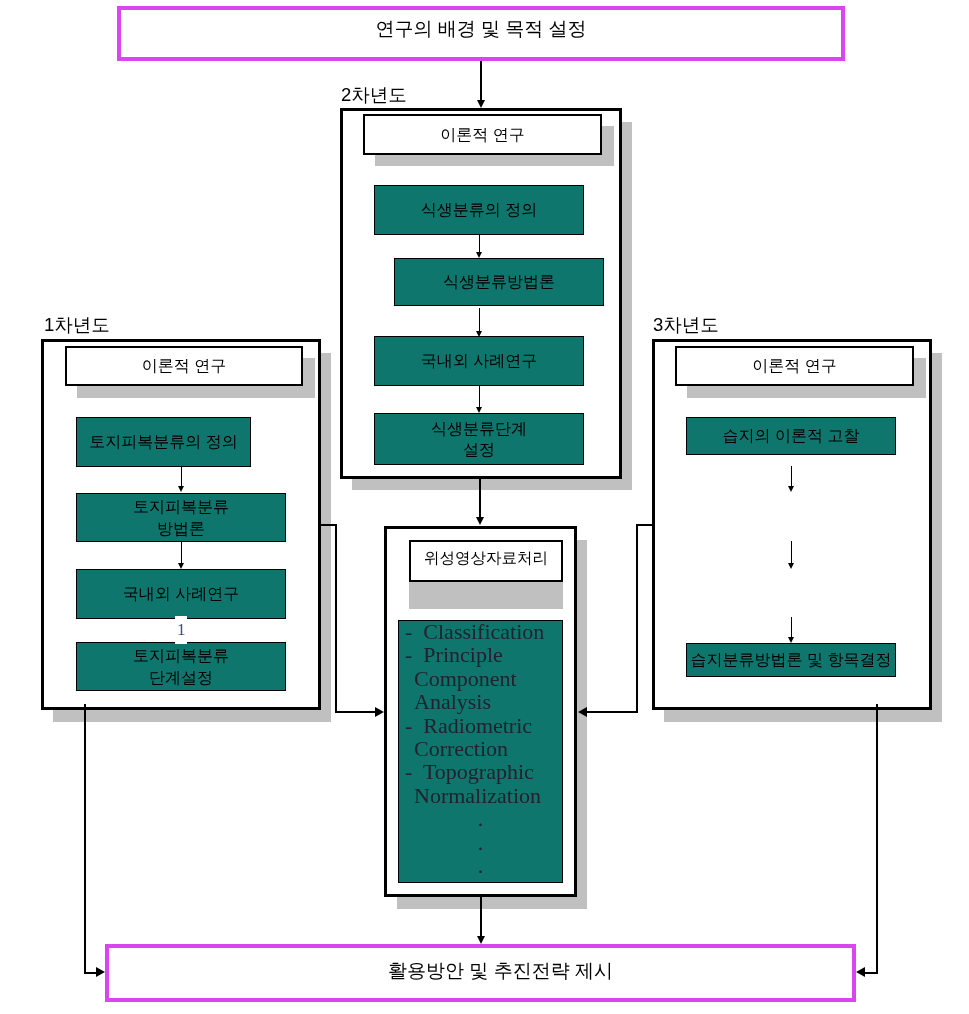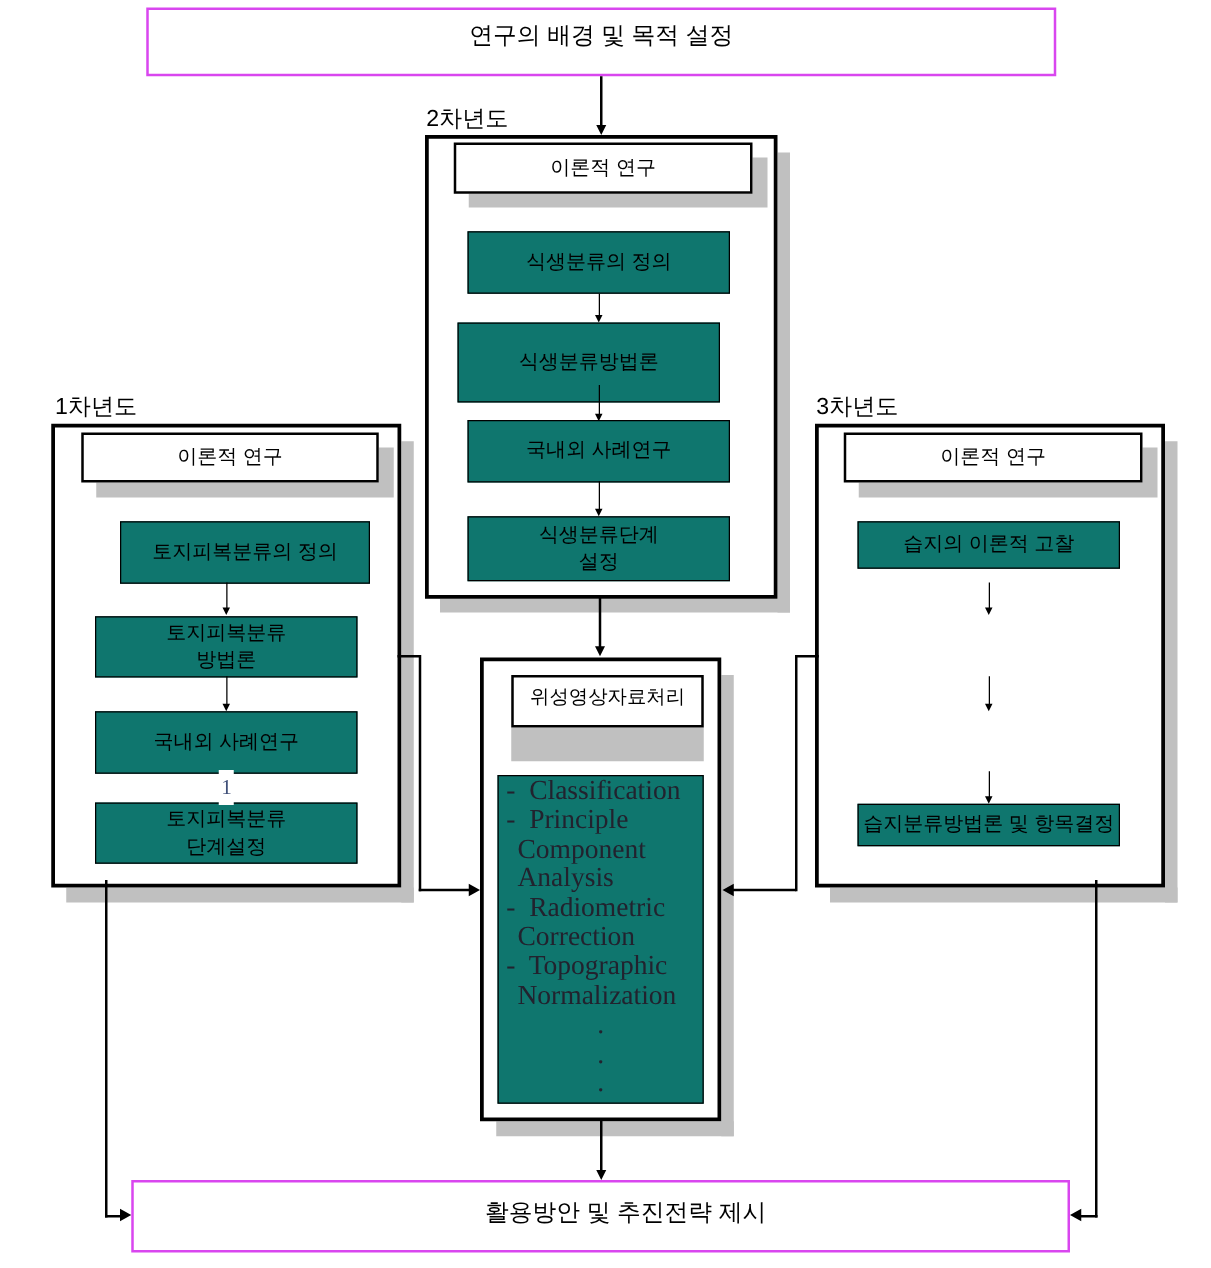--- a/index.html
+++ b/index.html
@@ -16,21 +16,21 @@
     width: 969px;
     height: 1014px;
     background: #ffffff;
     overflow: hidden;
   }
   .abs { position: absolute; }
 
   
   .thick-box {
     position: absolute;
-    border: 2px solid #d946ef;
+    border: 4px solid #d946ef;
     background: #fff;
     box-sizing: border-box;
   }
   .group-box {
     position: absolute;
     border: 3px solid #000;
     background: #fff;
     box-sizing: border-box;
   }
   .thin-box {
@@ -132,21 +132,21 @@
   <div class="med-box" style="left:363px; top:114px; width:239px; height:41px;">
     <div class="ko center-text">이론적 연구</div>
   </div>
 
   <div class="thin-box" style="left:374px; top:185px; width:210px; height:50px;">
     <div class="ko center-text">식생분류의 정의</div>
   </div>
   <div class="vline1" style="left:479px; top:235px; height:18px;"></div>
   <div class="arrow-down-sm" style="left:476px; top:252px;"></div>
 
-  <div class="thin-box" style="left:366px; top:258px; width:210px; height:64px;">
+  <div class="thin-box" style="left:394px; top:258px; width:210px; height:48px;">
     <div class="ko center-text">식생분류방법론</div>
   </div>
   <div class="vline1" style="left:479px; top:308px; height:24px;"></div>
   <div class="arrow-down-sm" style="left:476px; top:331px;"></div>
 
   <div class="thin-box" style="left:374px; top:336px; width:210px; height:50px;">
     <div class="ko center-text">국내외 사례연구</div>
   </div>
   <div class="vline1" style="left:479px; top:385px; height:23px;"></div>
   <div class="arrow-down-sm" style="left:476px; top:407px;"></div>
@@ -162,21 +162,21 @@
   <div class="group-title" style="left:44px; top:316px;">1차년도</div>
   <div class="shadow" style="left:321px; top:353px; width:10px; height:369px;"></div>
   <div class="shadow" style="left:53px; top:710px; width:278px; height:12px;"></div>
   <div class="group-box" style="left:41px; top:339px; width:280px; height:371px;"></div>
 
   <div class="shadow" style="left:77px; top:358px; width:238px; height:40px;"></div>
   <div class="med-box" style="left:65px; top:346px; width:238px; height:40px;">
     <div class="ko center-text">이론적 연구</div>
   </div>
 
-  <div class="thin-box" style="left:76px; top:417px; width:200px; height:50px;margin-left:20px;">
+  <div class="thin-box" style="left:76px; top:417px; width:175px; height:50px;">
     <div class="ko center-text">토지피복분류의 정의</div>
   </div>
   <div class="vline1" style="left:181px; top:466px; height:21px;"></div>
   <div class="arrow-down-sm" style="left:178px; top:486px;"></div>
 
   <div class="thin-box" style="left:76px; top:493px; width:210px; height:49px;">
     <div class="ko center-text">토지피복분류
 방법론</div>
   </div>
   <div class="vline1" style="left:181px; top:541px; height:23px;"></div>

